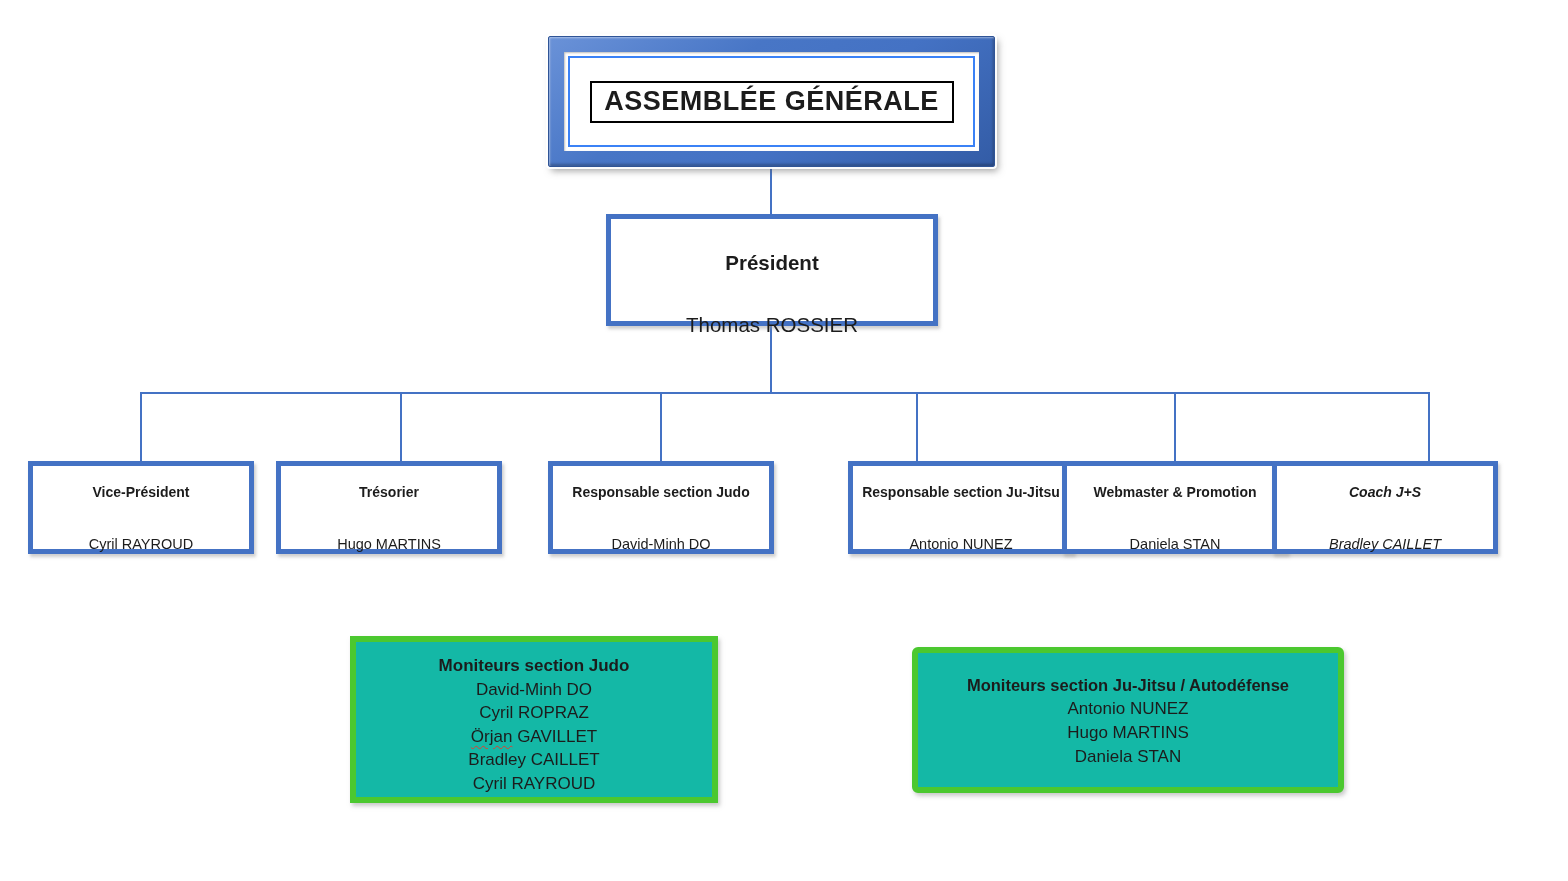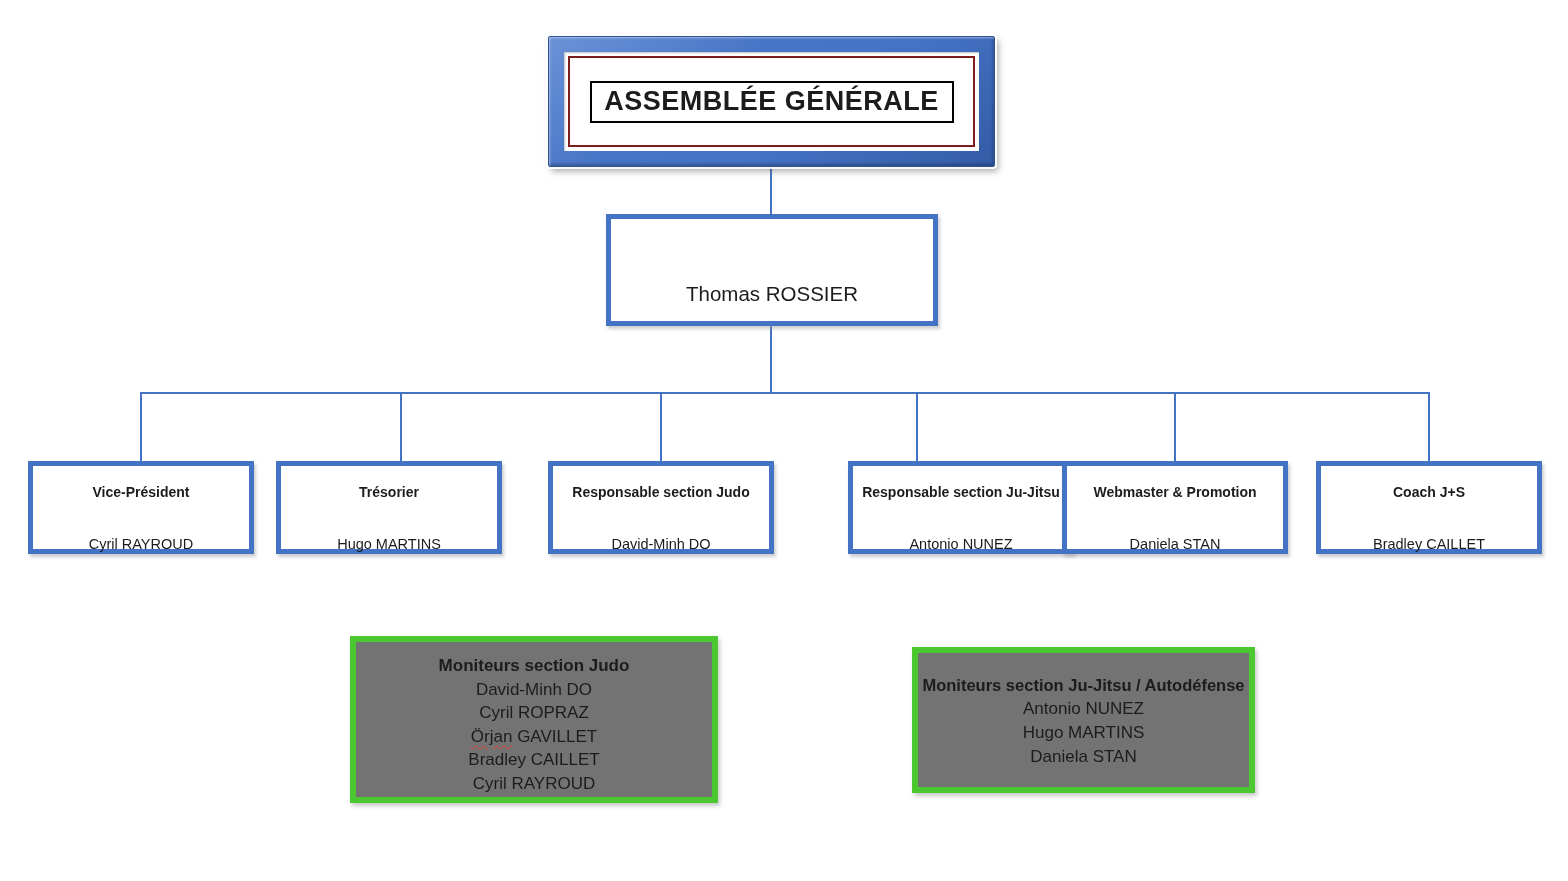--- a/index.html
+++ b/index.html
@@ -37,21 +37,21 @@
                 inset 1px 1px 2px rgba(255,255,255,0.45),
                 inset -1px -2px 3px rgba(0,0,0,0.28);
   }
   .ag-mat {
     width: 100%; height: 100%; box-sizing: border-box;
     background: #ffffff; padding: 4px;
     box-shadow: inset 1px 1px 2px rgba(0,0,0,0.25);
   }
   .ag-inner {
     width: 100%; height: 100%; box-sizing: border-box;
-    border: 2px solid #7f1d1d; background: #ffffff;
+    border: 2px solid #3b82f6; background: #ffffff;
     display: flex; align-items: center; justify-content: center;
   }
   .ag-label {
     box-sizing: border-box; width: 364px; height: 42px;
     border: 2px solid #000000;
     display: flex; align-items: center; justify-content: center;
     font-weight: bold; font-size: 27px; letter-spacing: 0.5px;
     white-space: nowrap;
   }
 
@@ -71,33 +71,33 @@
   }
 
   .committee { top: 461px; width: 226px; height: 93px; padding-top: 16px; line-height: 21px; }
   .committee .role { font-size: 14px; white-space: nowrap; }
   .committee .name { font-size: 14.5px; }
   #committee-1 { left: 28px; }
   #committee-2 { left: 276px; }
   #committee-3 { left: 548px; }
   #committee-4 { left: 848px; }
   #committee-5 { left: 1062px; }
-  #committee-6 { left: 1316px; }
+  #committee-6 { left: 1272px; font-style: italic; }
 
   
   .green-box {
     position: absolute; box-sizing: border-box;
-    background: #737373; border: 6px solid #4BC82F;
+    background: #14b8a6; border: 6px solid #4BC82F;
     box-shadow: 2px 3px 4px rgba(150,150,150,0.5);
     text-align: center; font-size: 17px;
   }
   .green-box .title { font-weight: bold; display: block; padding: 0 4px; }
   .green-box .member { display: block; }
   #judo-monitors    { left: 350px; top: 636px; width: 368px; height: 167px; padding-top: 12px; line-height: 23.5px; }
-  #jujitsu-monitors { left: 912px; top: 647px; width: 343px; height: 146px; padding-top: 20px; line-height: 24px; }
+  #jujitsu-monitors { left: 912px; top: 647px; width: 432px; height: 146px; padding-top: 20px; line-height: 24px; border-radius: 6px; }
   #jujitsu-monitors .title { font-size: 16.5px; white-space: nowrap; }
   .misspelled {
     text-decoration: underline;
     text-decoration-style: wavy;
     text-decoration-color: #E0402F;
     text-decoration-thickness: 1px;
     text-underline-offset: 3px;
   }
 </style>
 </head>
@@ -115,20 +115,21 @@
 
 <div class="ag-frame">
   <div class="ag-mat">
     <div class="ag-inner">
       <div class="ag-label">ASSEMBLÉE GÉNÉRALE</div>
     </div>
   </div>
 </div>
 
 <div class="node president">
+  <span class="role">Président</span>
   <span class="name">Thomas ROSSIER</span>
 </div>
 
 <div class="node committee" id="committee-1">
   <span class="role">Vice-Président</span>
   <span class="name">Cyril RAYROUD</span>
 </div>
 <div class="node committee" id="committee-2">
   <span class="role">Trésorier</span>
   <span class="name">Hugo MARTINS</span>

